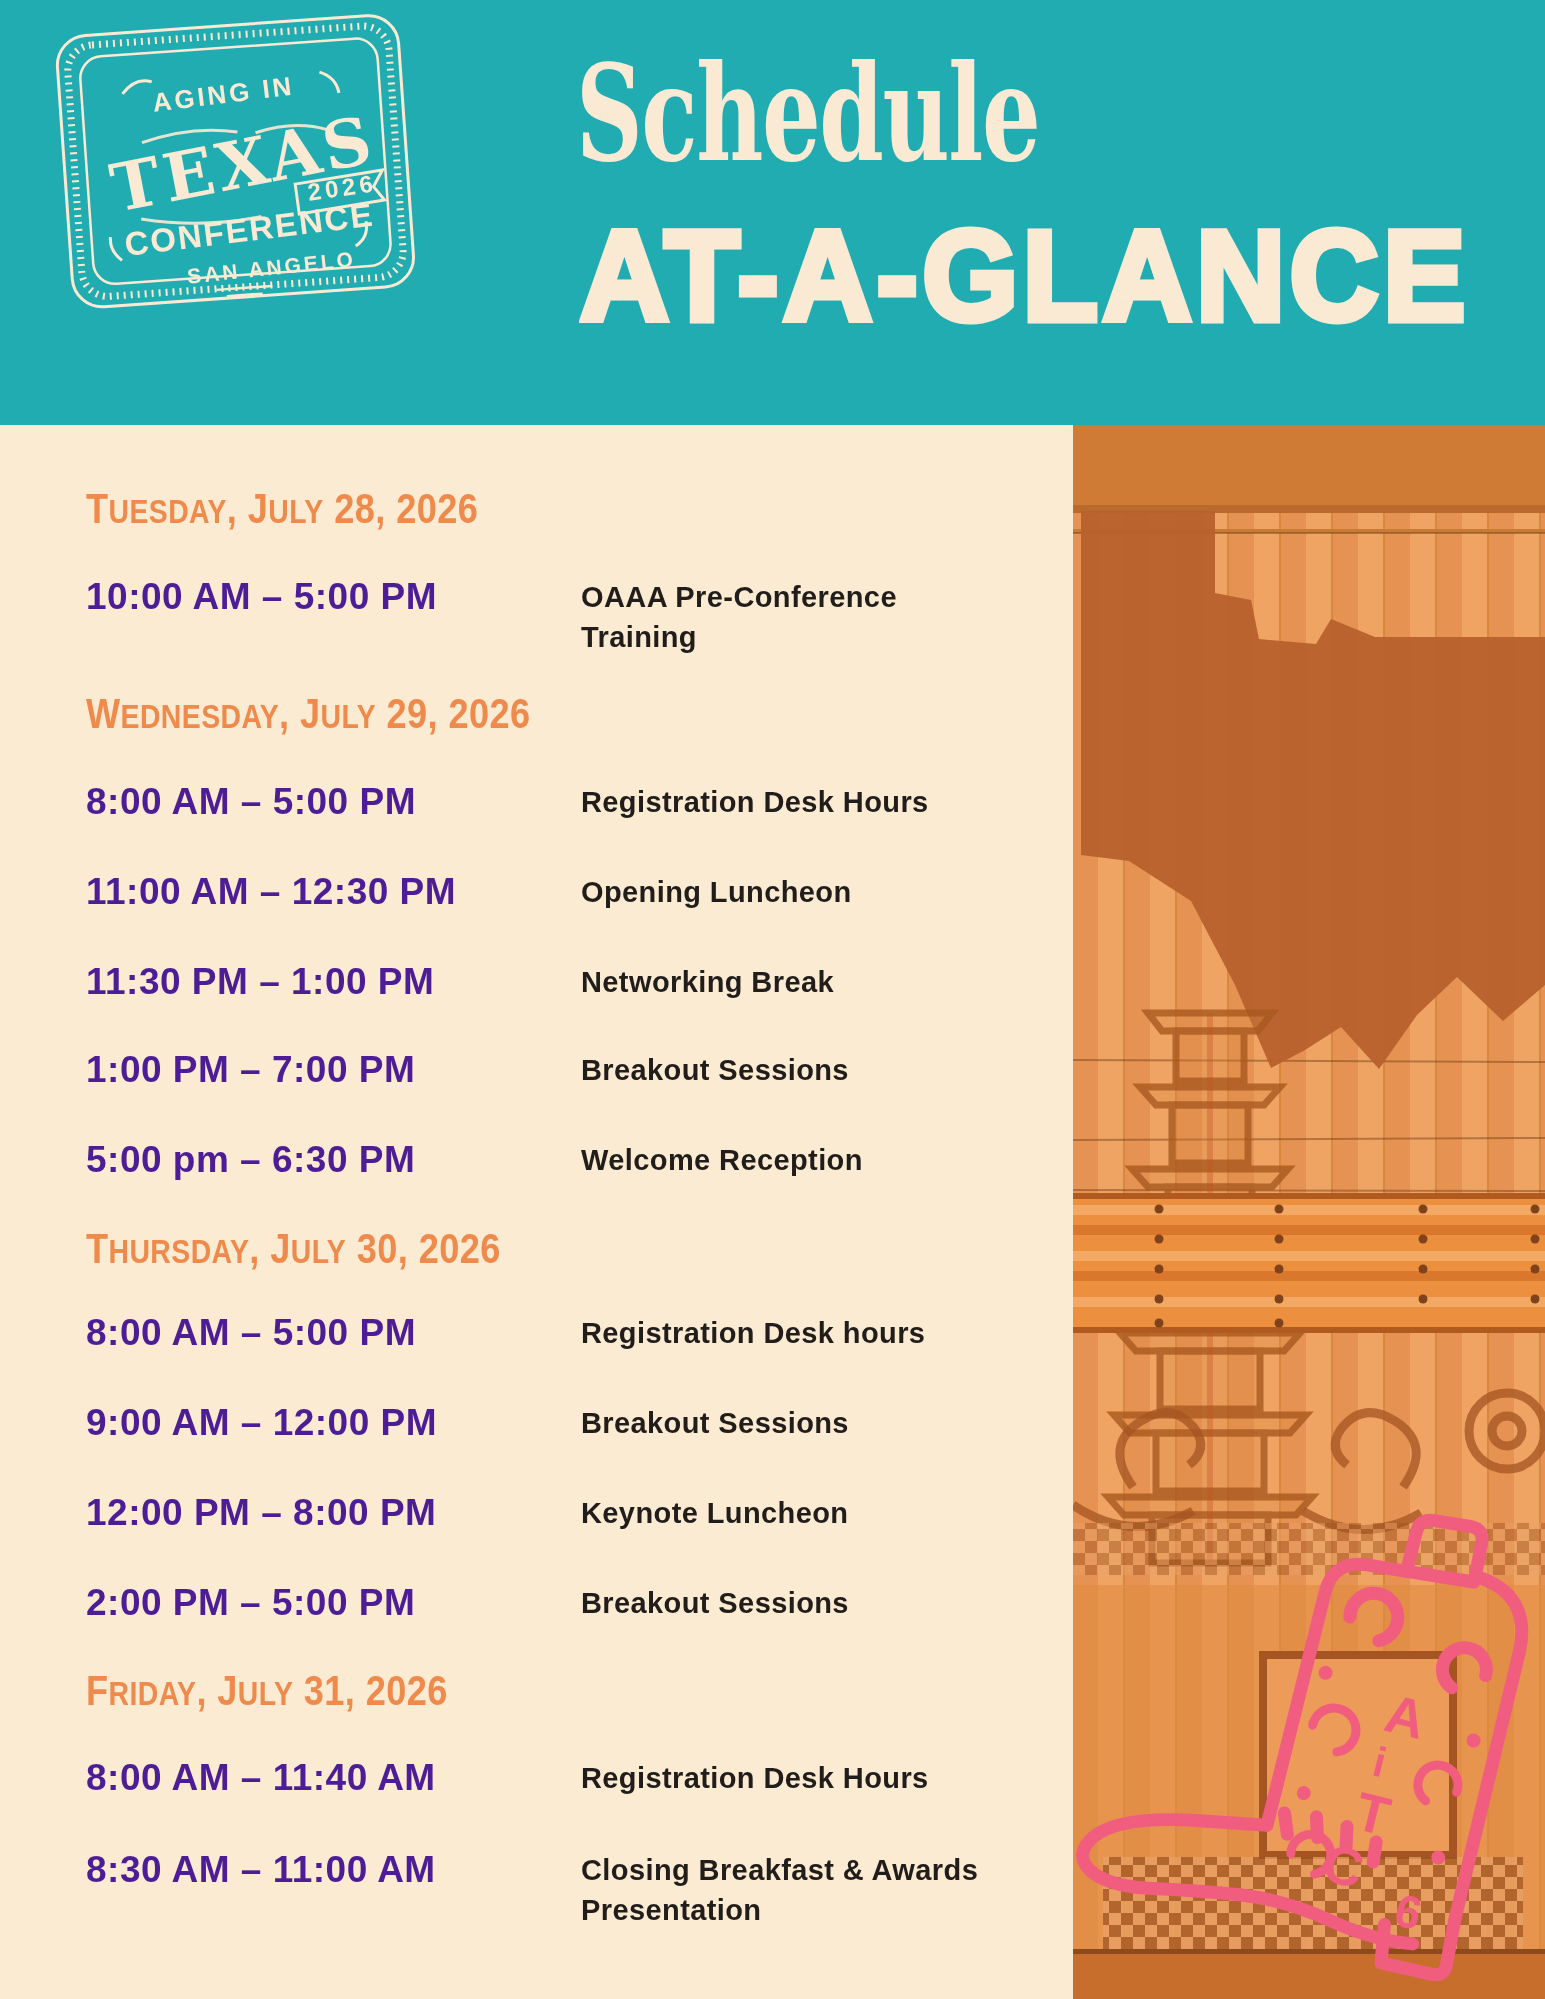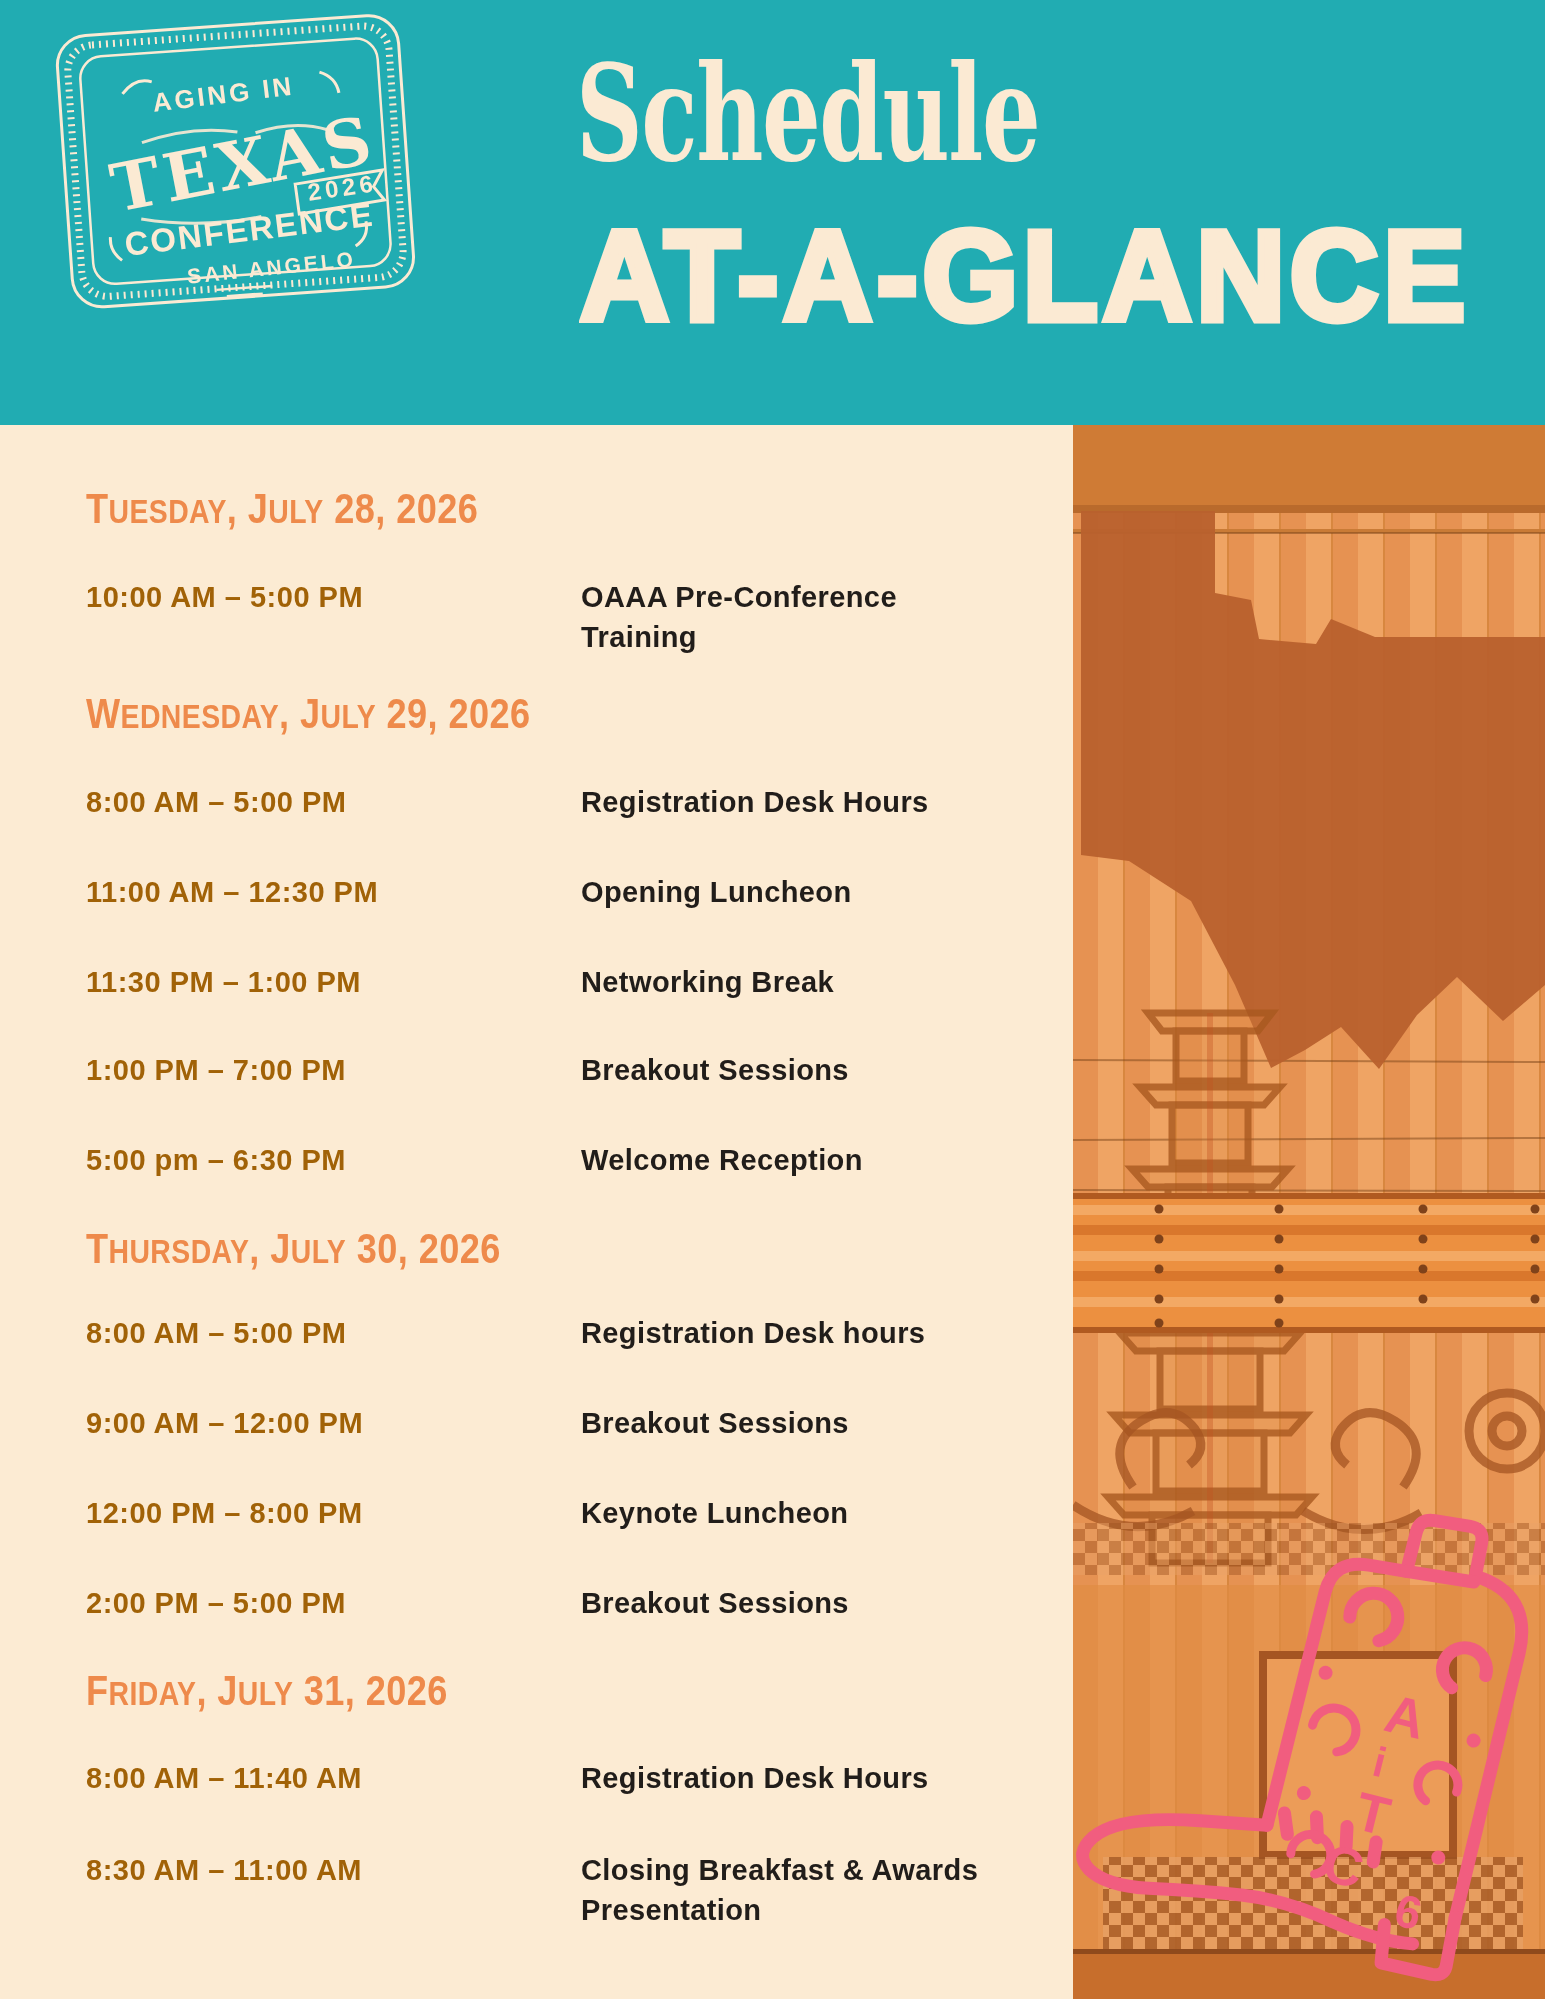--- a/index.html
+++ b/index.html
@@ -16,22 +16,22 @@
           -webkit-text-stroke:7px #FBEAD3;white-space:nowrap}
   .logo{position:absolute;left:58px;top:16px;transform:rotate(-4deg)}
 
   
   .content{position:absolute;left:0;top:425px;width:1073px;height:1354px;background:#FCEBD3}
   .day-header{position:absolute;left:86px;color:#EE8A4B;font-weight:bold;font-size:42px;
               line-height:1;letter-spacing:.5px;transform:scaleX(.86);transform-origin:left top;
               white-space:nowrap}
   .day-header .sc{font-size:33px}
   .row{position:absolute;left:0;top:0;width:1073px}
-  .time{position:absolute;left:86px;top:0;font-weight:bold;font-size:29px;line-height:40px;
-        letter-spacing:.5px;color:#a16207;white-space:nowrap}
+  .time{position:absolute;left:86px;top:0;font-weight:bold;font-size:37px;line-height:40px;
+        letter-spacing:.5px;color:#4c1d95;white-space:nowrap}
   .event{position:absolute;left:581px;top:0;width:438px;font-weight:bold;font-size:29px;
          line-height:40px;letter-spacing:.4px;color:#211D1A}
   .footnote{position:absolute;left:73px;top:1578px;font-size:27px;
             color:#211D1A;letter-spacing:.3px}
 
   
   .photo{position:absolute;left:1073px;top:425px;width:472px;height:1574px}
   .photo svg{display:block}
 </style>
 </head>

